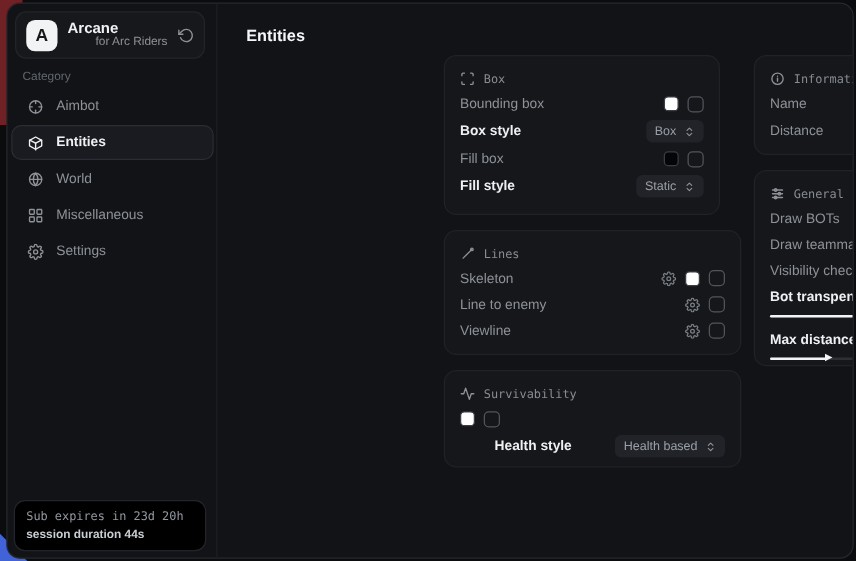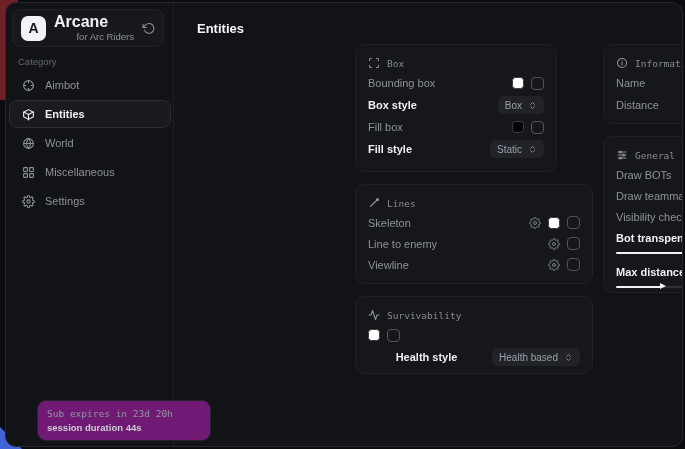--- a/index.html
+++ b/index.html
@@ -24,37 +24,37 @@
   
   .sidebar { position:absolute; left:0; top:0; width:168px; height:100%;
              border-right:1px solid #1e1f23; }
   .side-header { position:absolute; left:6px; top:6px; width:152px; height:38px;
                  background:#17181c; border:1px solid #232429; border-radius:9px;
                  display:flex; align-items:center; padding:0 8px; gap:8px; }
   .logo { width:25px; height:25px; border-radius:7px; background:#f2f3f4;
           color:#17181c; font-weight:bold; font-size:14px;
           display:flex; align-items:center; justify-content:center; }
   .side-header .titles { flex:1; line-height:1.15; }
-  .app-name { font-size:16px; font-weight:bold; color:#f1f2f4; }
+  .app-name { font-size:12px; font-weight:bold; color:#f1f2f4; }
   .app-sub  { font-size:9.5px; color:#8d9298;text-align:right; }
   .icon { display:inline-block; vertical-align:middle; color:#8d9298; }
   .icon svg { display:block; }
 
   .category { position:absolute; left:12px; top:53px; font-size:9.5px; color:#63686e; }
 
   .nav { position:absolute; left:0; top:68px; width:168px; }
   .nav-item { position:relative; height:28px; margin:0 3px 1px 3px;
               display:flex; align-items:center; gap:10px; padding:0 12px;
               color:#8d9298; font-size:11px; border:1px solid transparent; border-radius:8px;text-align:center; }
   .nav-item.selected { background:#1a1b20; border-color:#2b2d33; color:#eef0f2; font-weight:bold; }
   .nav-item .icon { color:inherit; }
 
-  .side-footer { position:absolute; left:5px; bottom:5px; width:174px;
+  .side-footer { position:absolute; left:5px; bottom:5px; width:154px;
                  border:1px solid #232429; border-radius:9px; padding:7px 9px;
-                 background:#701a75;margin-left:26px; }
+                 background:#000000; }
   .foot1 { font-family:"DejaVu Sans Mono", monospace; font-size:9.5px; color:#9298a0; margin-bottom:3px; }
   .foot2 { font-size:9.5px; font-weight:bold; color:#c9ced4; }
 
   
   .main { position:absolute; left:168px; top:0; right:0; bottom:0; }
   .page-title { position:absolute; left:23px; top:18px; font-size:13px; font-weight:bold; color:#f5f6f7; }
 
   .card { position:absolute; background:#16171b; border:1px solid #212227; border-radius:10px;
           padding:9px 12px 10px 12px; }
   .card-header { display:flex; align-items:center; gap:7px; height:18px;
@@ -74,21 +74,21 @@
   .select .icon { color:#8d9298; }
 
   .slider { position:relative; height:7px; margin:1px 0 4px 0; }
   .slider .track { position:absolute; left:0; right:0; top:3px; height:2px; background:#2e3033; border-radius:2px; }
   .slider .fill  { position:absolute; left:0; top:3px; height:2px; background:#f2f3f5; border-radius:2px; }
   .slider .thumb { position:absolute; top:0; width:0; height:0; margin-left:-2px;
                    border-left:6px solid #f2f3f5; border-top:3.5px solid transparent;
                    border-bottom:3.5px solid transparent; }
 
   
-  #card-box     { left:181px; top:41px;  width:202px; height:128px; }
+  #card-box     { left:181px; top:41px;  width:221px; height:128px; }
   #card-lines   { left:181px; top:181px; width:238px; height:100px; }
   #card-surv    { left:181px; top:293px; width:238px; height:78px;text-align:center;  }
   #card-info    { left:429px; top:41px;  width:237px; height:80px;  }
   #card-general { left:429px; top:133px; width:237px; height:157px; }
 </style>
 </head>
 <body>
 
 <svg width="0" height="0" style="position:absolute">
   <defs>

